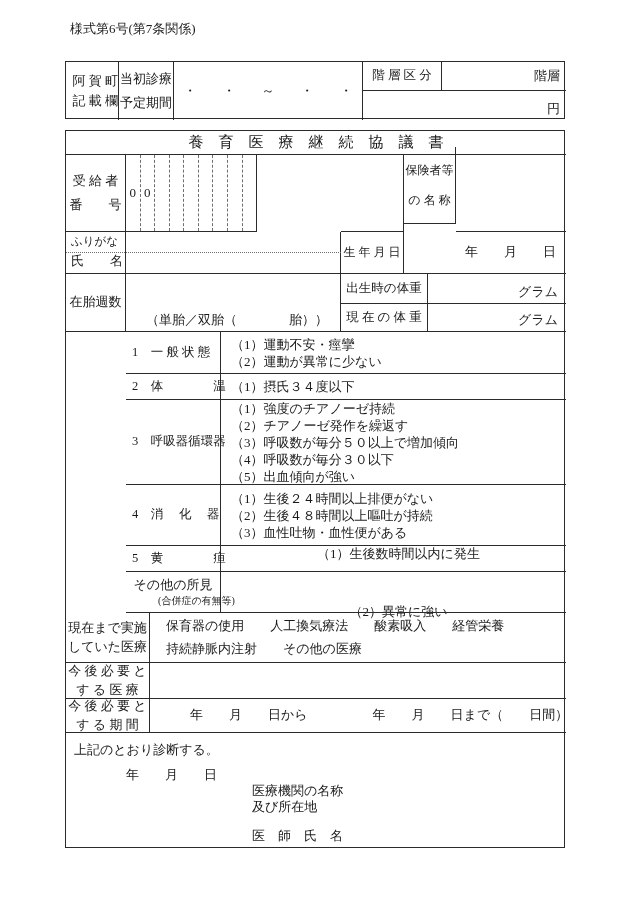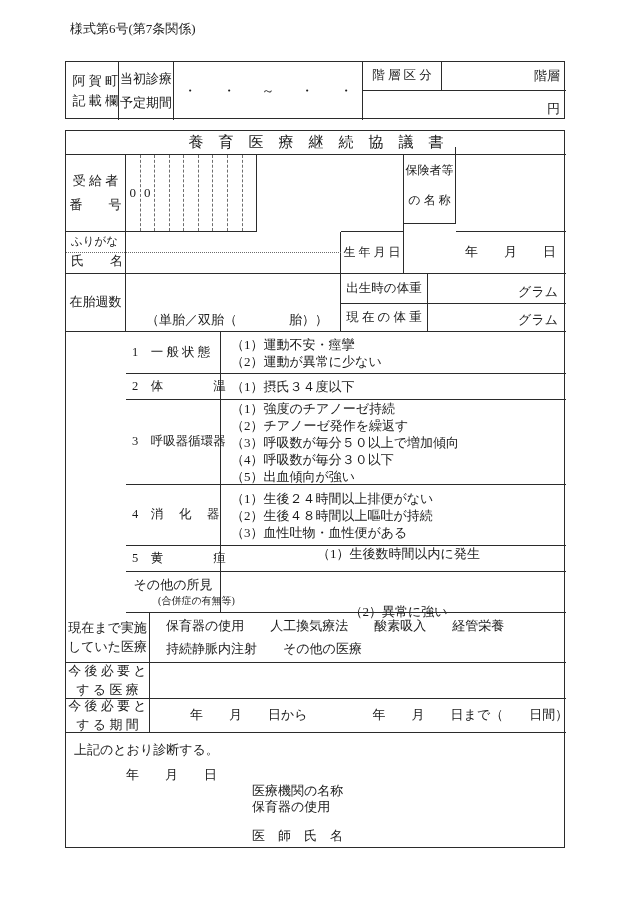--- a/index.html
+++ b/index.html
@@ -153,18 +153,18 @@
     <div class="cell br bb ccol nowrap" style="left:0; top:568px; width:84px; height:34px; gap:2px;">
       <div>今 後 必 要 と</div>
       <div>す る 期 間</div>
     </div>
     <div class="cell bb nowrap" style="left:84px; top:568px; width:416px; height:34px; display:flex; align-items:center; padding-left:40px;">年　　月　　日から　　　　　年　　月　　日まで（　　日間）</div>
 
     <div class="cell" style="left:0; top:602px; width:500px; height:116px;text-align:center;">
       <div class="ftxt" style="left:8px; top:9px;">上記のとおり診断する。</div>
       <div class="ftxt" style="left:60px; top:34px;">年　　月　　日</div>
       <div class="ftxt" style="left:186px; top:50px;">医療機関の名称</div>
-      <div class="ftxt" style="left:186px; top:66px;">保育器の使用</div>
+      <div class="ftxt" style="left:186px; top:66px;">及び所在地</div>
       <div class="ftxt" style="left:186px; top:95px;">医　師　氏　名</div>
     </div>
 
   </div>
 </div>
 
 </body></html>

